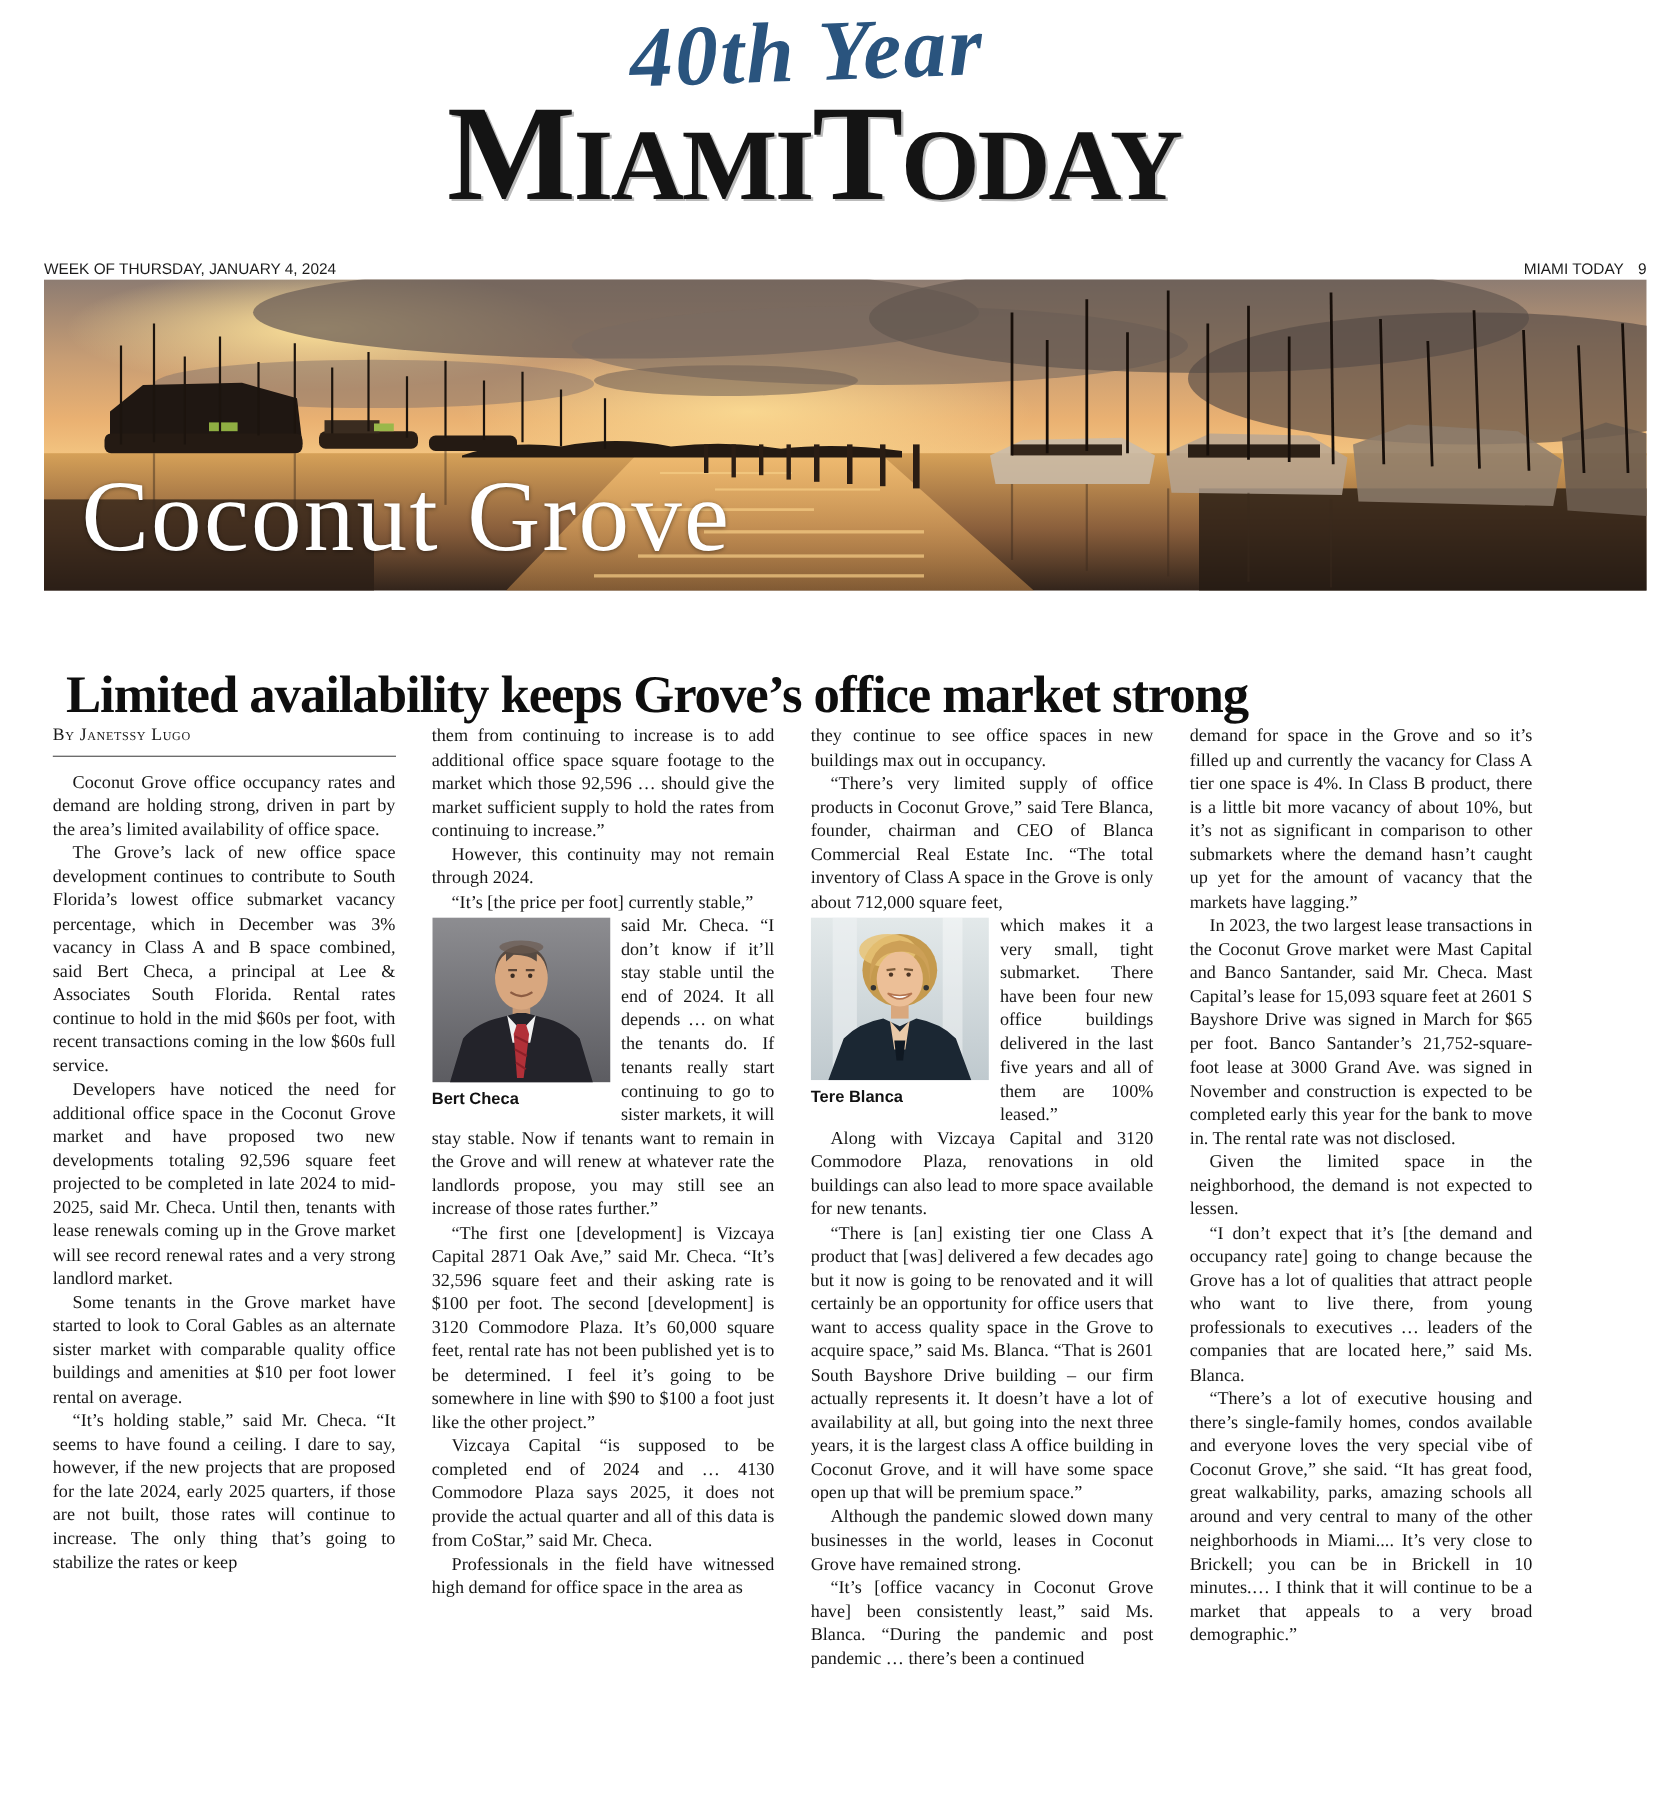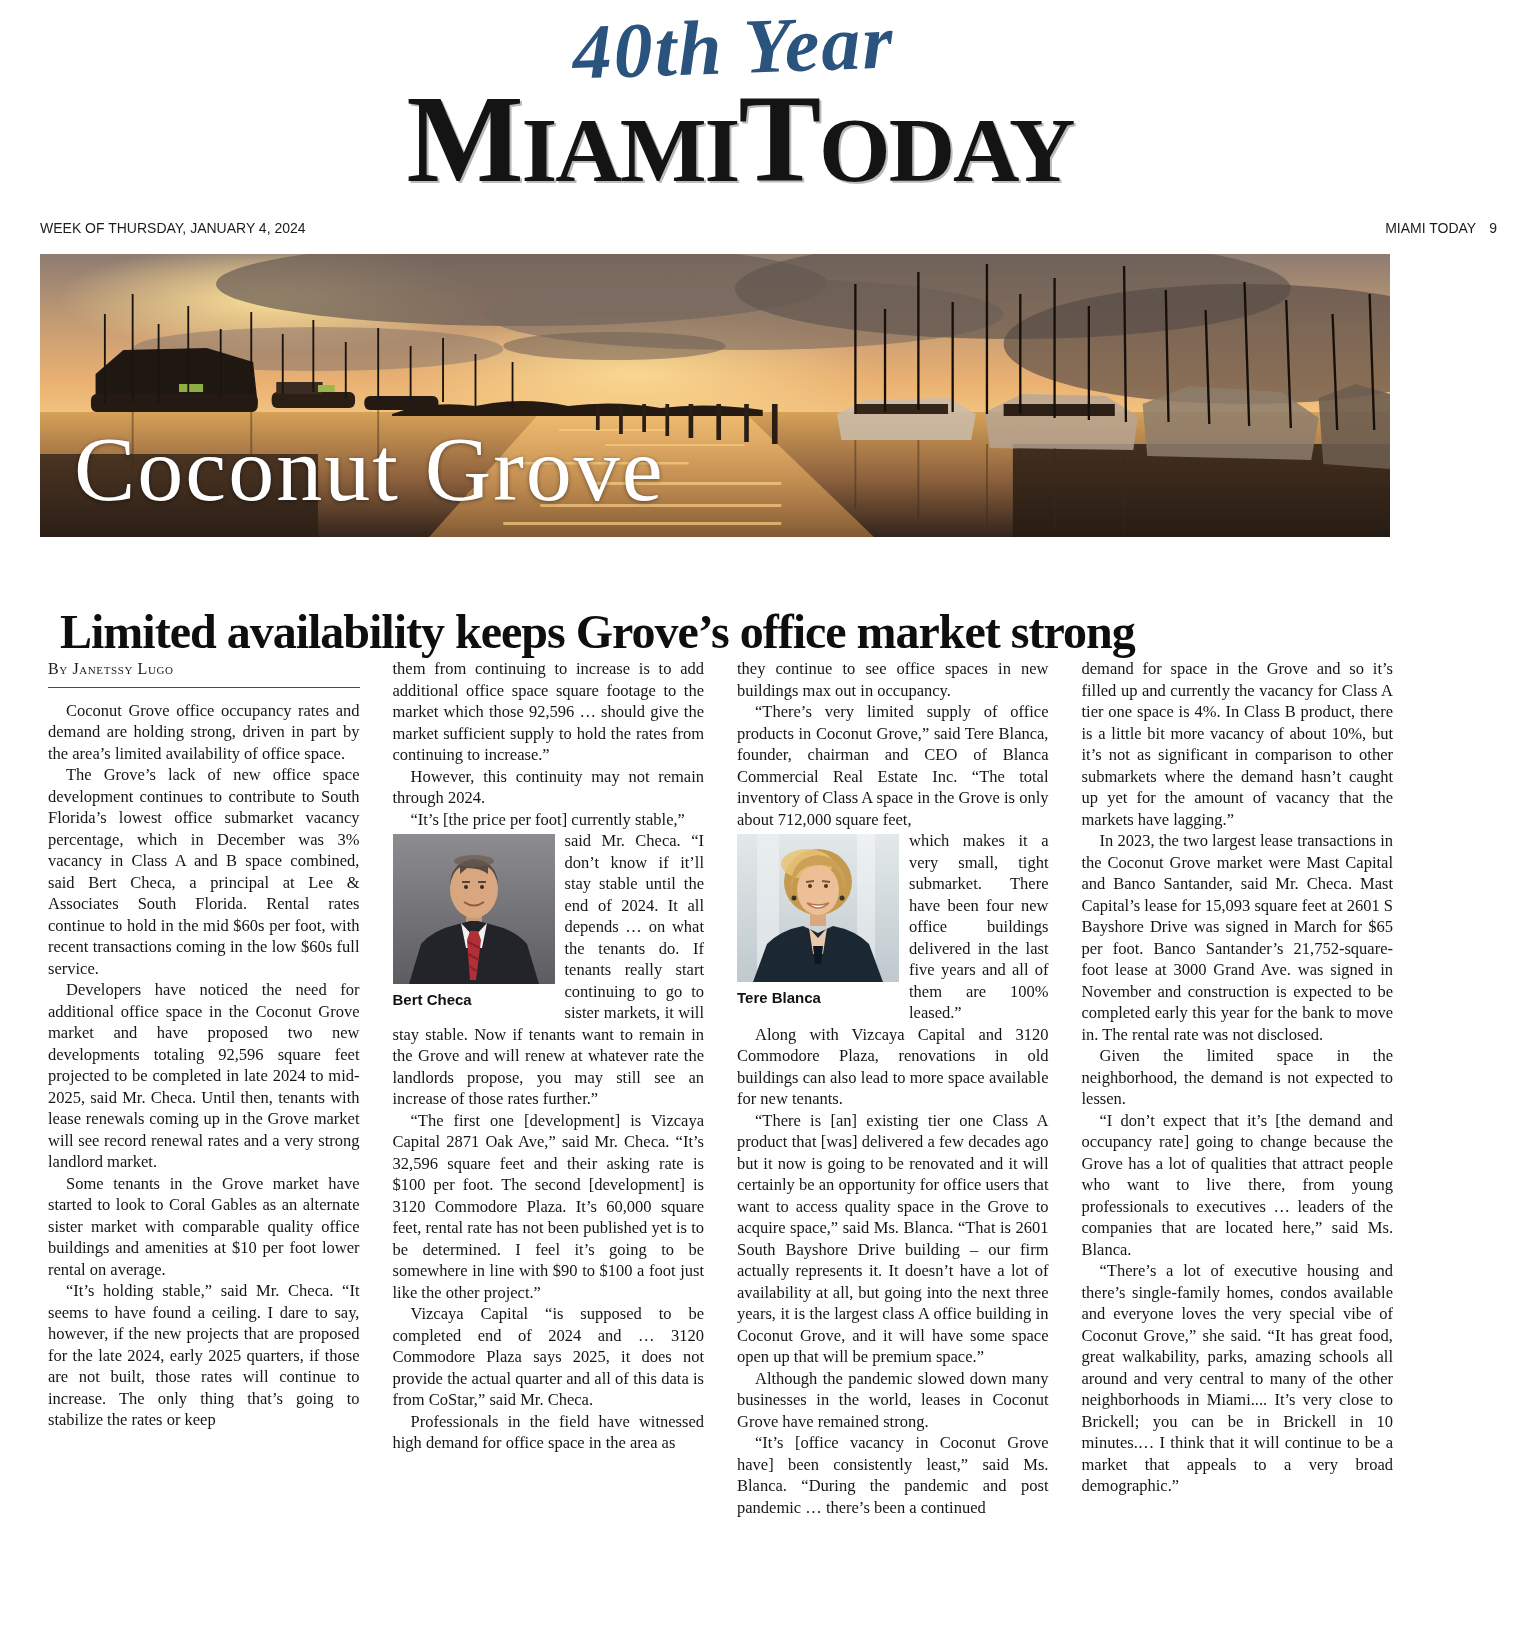--- a/index.html
+++ b/index.html
@@ -21,27 +21,27 @@
   }
   .mast-title {
     position: absolute; top: 66px; left: 740px; transform: translateX(-50%);
     font-family: "Liberation Serif", serif; font-weight: bold; color: #141414;
     font-size: 92px; letter-spacing: -2px; line-height: 1.2; white-space: nowrap; z-index: 1;
     text-shadow: 2px 2px 0 #bbb;
   }
   .mast-title .big { font-size: 124px; }
   
   .dateline {
-    position: absolute; top: 220px; left: 40px; width: 1457px;
+    position: absolute; top: 236px; left: 40px; width: 1457px;
     display: flex; justify-content: space-between;
     font-family: "Liberation Sans", sans-serif; font-size: 14px; color: #1c1c1c;
   }
   .dateline .right { display: flex; gap: 13px; }
   
-  .banner { position: absolute; top: 254px; left: 40px; width: 1350px; height: 283px; }
+  .banner { position: absolute; top: 254px; left: 40px; width: 1457px; height: 283px; }
   .banner svg { display: block; width: 100%; height: 100%; }
   .banner-title {
     position: absolute; left: 34px; bottom: 22px;
     font-family: "Liberation Serif", serif; font-size: 92px; letter-spacing: 2px;
     color: #ffffff; text-shadow: 0 1px 4px rgba(0,0,0,.45); line-height: 1;
   }
   
   .headline {
     position: absolute; top: 574px; left: 60px; width: 1345px;
     font-family: "Liberation Serif", serif; font-size: 48px; letter-spacing: -1px;
@@ -250,21 +250,21 @@
           <g stroke="#8c2028" stroke-width="2">
             <line x1="75" y1="108" x2="87" y2="114"></line>
               <line x1="75" y1="120" x2="86" y2="126"></line>
             <line x1="76" y1="132" x2="85" y2="138"></line>
           </g>
         </svg>
         <figcaption>Bert Checa</figcaption>
       </figure>
       <p class="noind">said Mr. Checa. “I don’t know if it’ll stay stable until the end of 2024. It all depends … on what the tenants do. If tenants really start continuing to go to sister markets, it will stay stable. Now if tenants want to remain in the Grove and will renew at whatever rate the landlords propose, you may still see an increase of those rates further.”</p>
       <p>“The first one [development] is Vizcaya Capital 2871 Oak Ave,” said Mr. Checa. “It’s 32,596 square feet and their asking rate is $100 per foot. The second [development] is 3120 Commodore Plaza. It’s 60,000 square feet, rental rate has not been published yet is to be determined. I feel it’s going to be somewhere in line with $90 to $100 a foot just like the other project.”</p>
-      <p>Vizcaya Capital “is supposed to be completed end of 2024 and … 3120 Commodore Plaza says 2025, it does not provide the actual quarter and all of this data is from CoStar,” said Mr. Checa.</p>
+      <p>Vizcaya Capital “is supposed to be completed end of 2024 and … 4130 Commodore Plaza says 2025, it does not provide the actual quarter and all of this data is from CoStar,” said Mr. Checa.</p>
       <p>Professionals in the field have witnessed high demand for office space in the area as</p>
     </div>
 
     <div class="col">
       <p class="noind">they continue to see office spaces in new buildings max out in occupancy.</p>
       <p>“There’s very limited supply of office products in Coconut Grove,” said Tere Blanca, founder, chairman and CEO of Blanca Commercial Real Estate Inc. “The total inventory of Class A space in the Grove is only about 712,000 square feet,</p>
       <figure class="inset">
         <svg viewBox="0 0 162 148">
           <defs>
             <linearGradient id="bgT" x1="0" y1="0" x2="0" y2="1">

